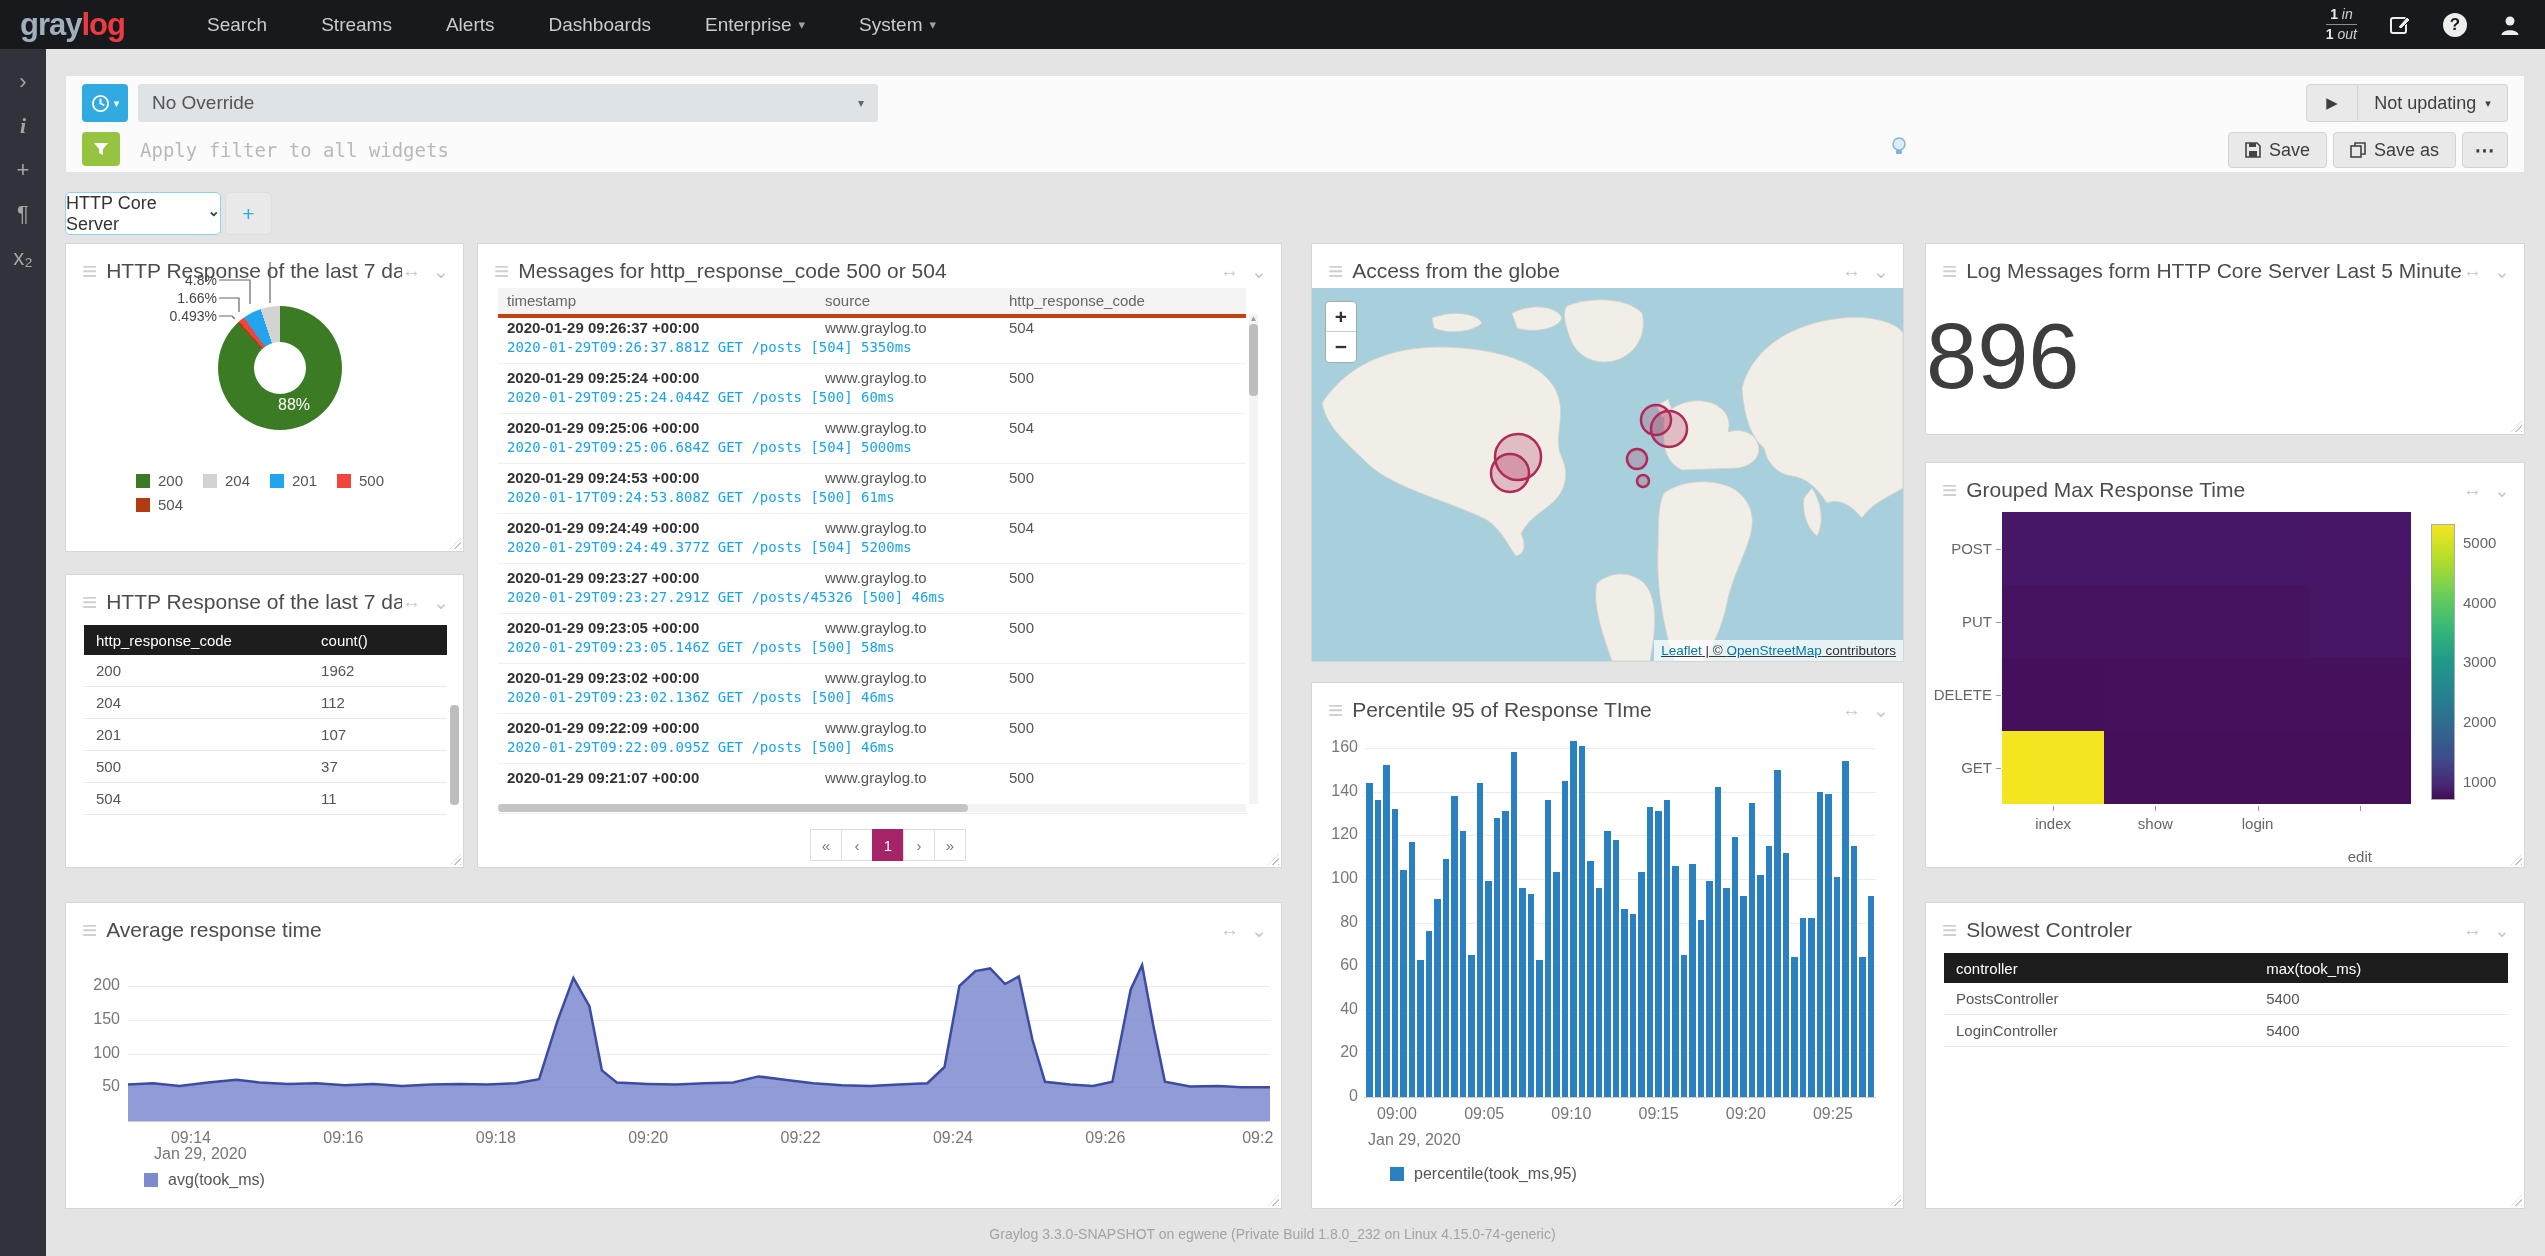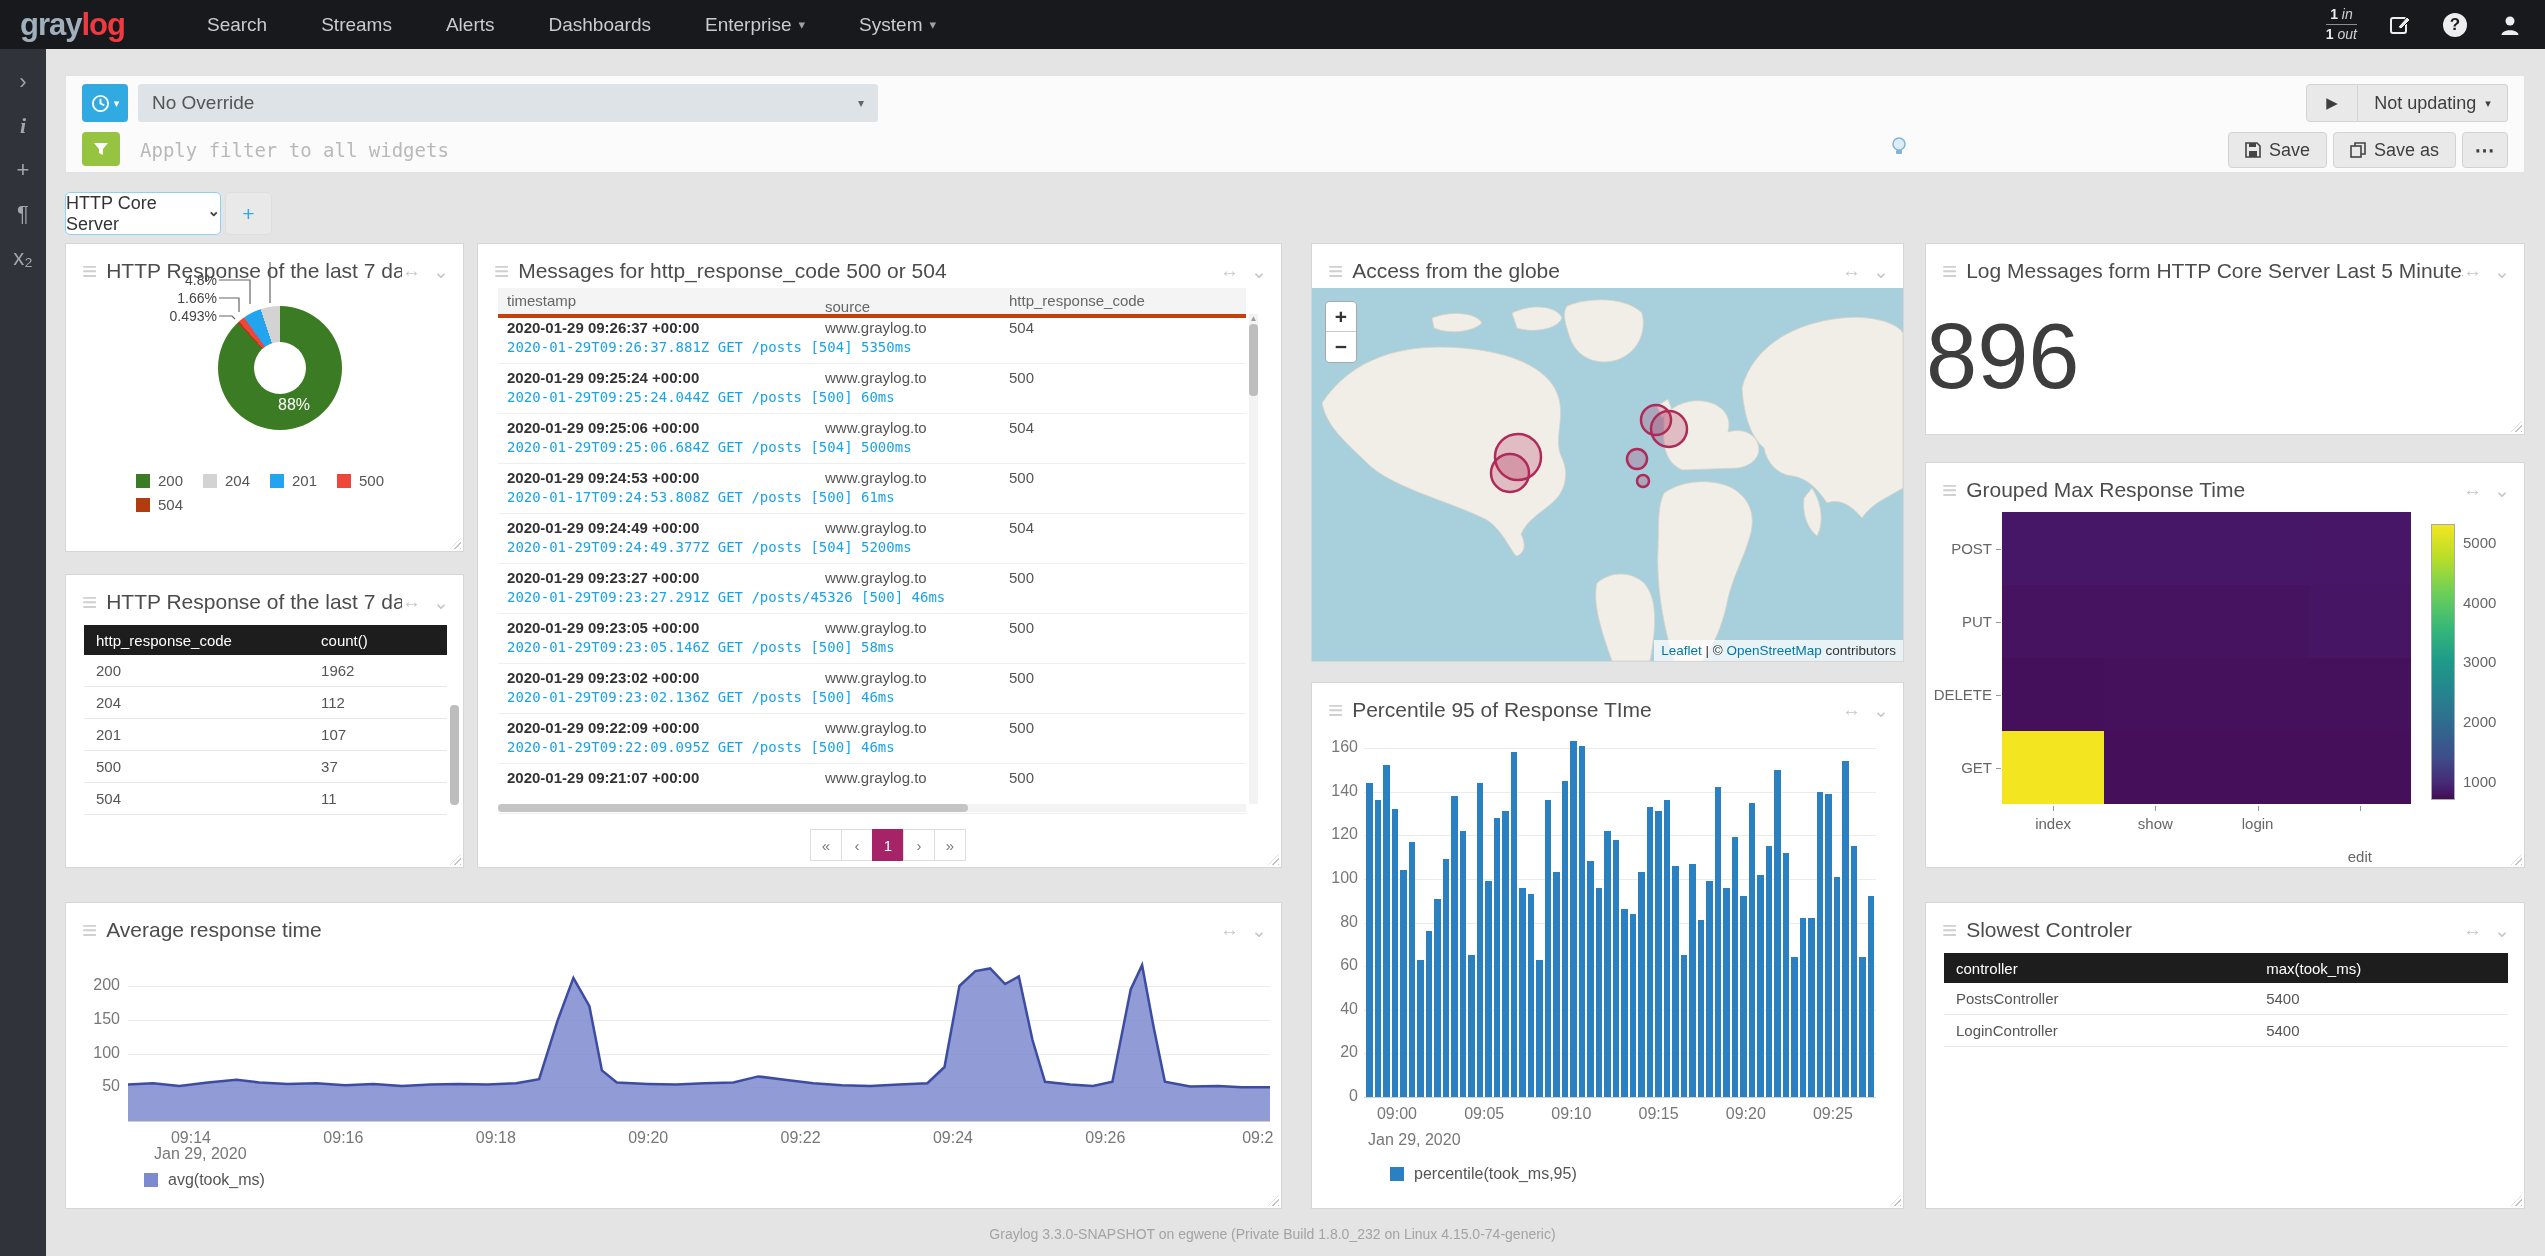--- a/index.html
+++ b/index.html
@@ -114,21 +114,21 @@
   .cbar{position:absolute;width:24px;border:1px solid #aaa;box-sizing:border-box;
     background:linear-gradient(to bottom,#f3e621 0%,#b8de29 12%,#6cce59 25%,#35b779 38%,#1f998a 50%,#26828e 62%,#31688e 74%,#3e4c8a 85%,#462a76 94%,#440c54 100%);}
   .cblab{position:absolute;font-size:15px;color:#666;}
   
   .maparea{position:absolute;left:0;top:44px;right:0;bottom:0;background:#a7d0dc;overflow:hidden;}
   .zoomctl{position:absolute;left:13px;top:13px;width:30px;border:1px solid #a8a8a8;border-radius:5px;overflow:hidden;z-index:4;}
   .zbtn{width:30px;height:30px;background:#fff;color:#333;font-size:21px;font-weight:bold;display:flex;
         align-items:center;justify-content:center;cursor:pointer;box-sizing:border-box;}
   .zbtn:first-child{border-bottom:1px solid #ccc;}
   .attrib{position:absolute;right:0;bottom:0;background:rgba(255,255,255,.75);font-size:13.5px;color:#333;
-          padding:3px 7px;z-index:4;}
+          padding:3px 7px;z-index:4;text-decoration:underline;}
   .attrib a{color:#0078a8;text-decoration:none;cursor:pointer;}
   .bignum{position:absolute;left:0;right:0;top:60px;text-align:left;font-size:92px;color:#3d3d3d;}
   .footer{position:absolute;left:0;right:0;top:1226px;text-align:center;font-size:14px;color:#a3a3a3;}
 </style>
 </head>
 <body>
 
 <div class="topnav">
   <div class="logo"><span class="g1">gray</span><span class="g2">log</span></div>
   <div class="navitems" id="nav-items">
@@ -322,21 +322,21 @@
   <div class="whead">
     <span class="handle">≡</span>
     <span class="wtitle">Messages for http_response_code 500 or 504</span>
     <span class="wicons">
         <span>↔</span>
         <span>⌄</span>
       </span>
   </div>
   <div class="mhead">
     <span style="left:9px;">timestamp</span>
-    <span style="left:327px;margin-top:6px;">source</span>
+    <span style="left:327px;">source</span>
     <span style="left:511px;">http_response_code</span>
   </div>
   <div class="mrows" id="msg-rows">
       <div class="mrow">
         <div class="mts">2020-01-29 09:26:37 +00:00</div>
         <div class="mmsg">2020-01-29T09:26:37.881Z GET /posts [504] 5350ms</div>
         <div class="msrc">www.graylog.to</div>
         <div class="mcode">504</div>
       </div>
       <div class="mrow">

